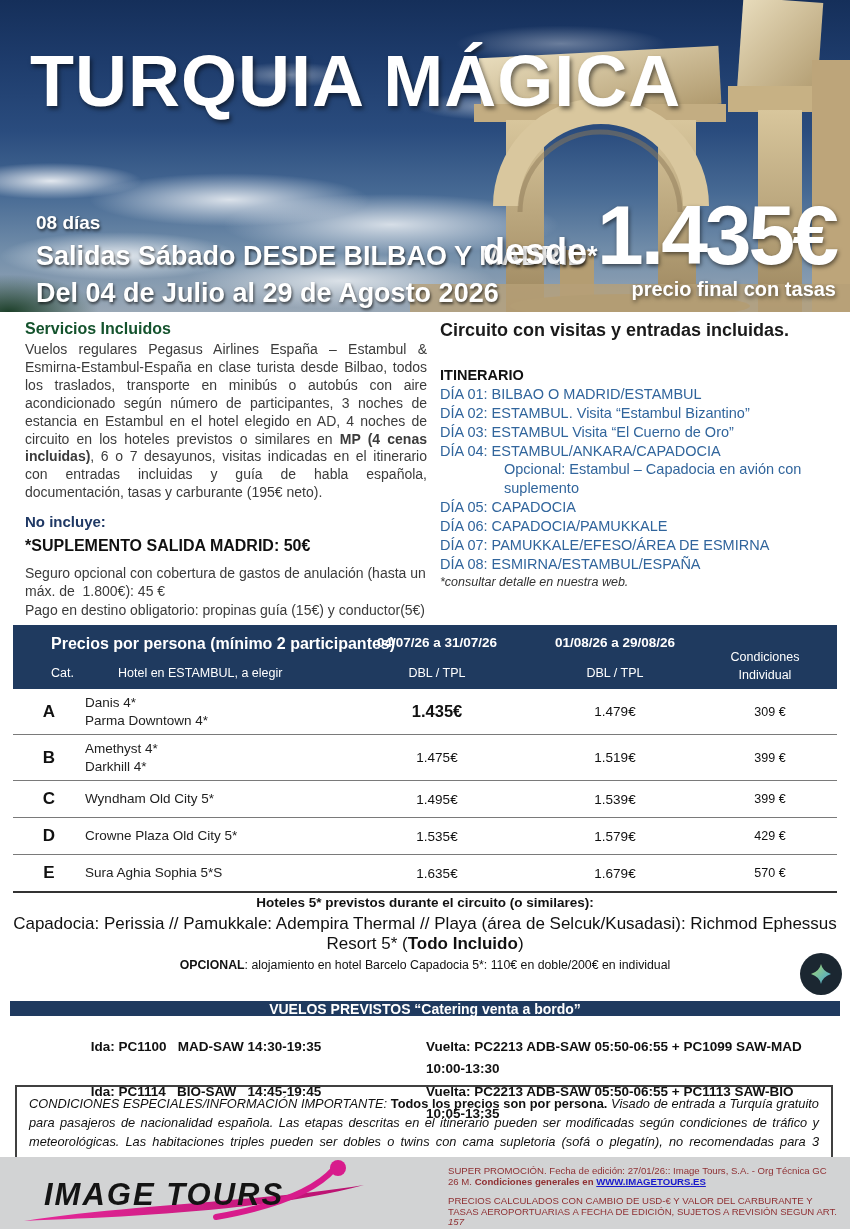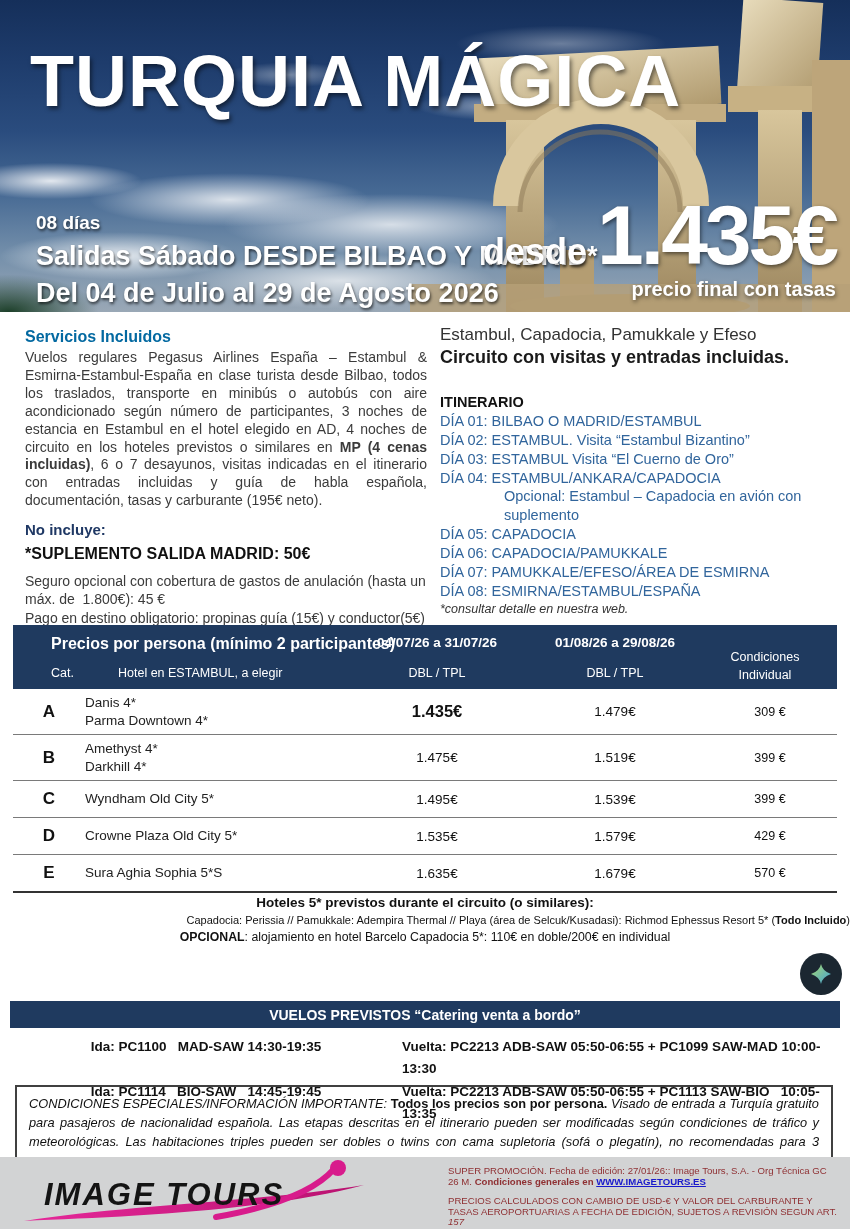--- a/index.html
+++ b/index.html
@@ -29,21 +29,21 @@
   .price-block{position:absolute;right:14px;top:196px;color:#fff;text-align:right;
                text-shadow:1px 2px 4px rgba(0,0,0,.55);}
   .price-line{display:flex;align-items:baseline;justify-content:flex-end;}
   .p-desde{font-size:36px;font-weight:bold;margin-right:10px;}
   .p-big{font-size:84px;font-weight:bold;letter-spacing:-3px;line-height:.95;}
   .p-note{font-size:20px;font-weight:bold;margin-top:2px;}
 
   
   .col-left{position:absolute;left:25px;top:320px;width:402px;}
   .col-right{position:absolute;left:440px;top:320px;width:402px;}
-  .h-services{color:#0369a1;font-weight:bold;font-size:16px;margin:8px 0 3px;}
+  .h-services{color:#14532d;font-weight:bold;font-size:16px;margin:0 0 3px;}
   .services-body{font-size:14px;color:#3b3b3b;text-align:justify;line-height:1.28;margin:0;}
   .h-noincluye{color:#1f3864;font-weight:bold;font-size:15px;margin:11px 0 7px;}
   .sup-madrid{font-weight:bold;font-size:16px;color:#101010;margin:0 0 9px;}
   .small-line{font-size:14px;color:#3b3b3b;line-height:1.3;white-space:pre-wrap;}
   .overview-1{font-size:17px;color:#333;margin:5px 0 2px;}
   .overview-2{font-size:18px;font-weight:bold;color:#1a1a1a;margin:0;}
   .h-itinerario{font-size:14.5px;font-weight:bold;color:#111;margin:26px 0 2px;}
   .day{font-size:14.5px;color:#31659c;line-height:1.3;}
   .day.indent{padding-left:64px;}
   .itin-note{font-size:12.5px;font-style:italic;color:#333;margin-top:2px;}
@@ -64,30 +64,30 @@
   .trow:last-child{border-bottom:2px solid #333;}
   .c-cat{text-align:center;font-weight:bold;font-size:17px;color:#111;}
   .c-hotel{font-size:13.5px;color:#222;line-height:1.3;padding:5px 0;}
   .c-p1,.c-p2{text-align:center;font-size:13.5px;color:#111;}
   .c-p1.hl{font-weight:bold;font-size:16.5px;}
   .c-sup{text-align:center;font-size:12.5px;color:#111;}
 
   
   .notes{position:absolute;left:0;top:895px;width:850px;text-align:center;color:#111;}
   .n1{font-size:13.5px;font-weight:bold;margin-bottom:4px;}
-  .n2{font-size:11px;margin-bottom:4px;text-align:right;}
+  .n2{font-size:17px;margin-bottom:4px;}
   .n3{font-size:12.3px;margin-bottom:3px;}
   .n4{font-size:12.3px;}
   .b{font-weight:bold;}
 
   
-  .fbanner{position:absolute;left:10px;top:1001px;width:830px;height:27px;background:#1f3a5f;color:#fff;
+  .fbanner{position:absolute;left:10px;top:1001px;width:830px;height:15px;background:#1f3a5f;color:#fff;
            display:flex;align-items:center;justify-content:center;font-weight:bold;font-size:14px;}
   .frows{position:absolute;left:10px;top:1036px;width:830px;font-weight:bold;font-size:13.5px;color:#111;}
-  .frow{display:flex;line-height:1.65;}
+  .frow{display:flex;line-height:1.65;gap:24px;}
   .f-ida{width:392px;text-align:center;white-space:pre-wrap;}
   .f-vuelta{flex:1;text-align:left;white-space:pre-wrap;}
 
   
   .cond{position:absolute;left:15px;top:1085px;width:818px;box-sizing:border-box;border:2px solid #404040;
         padding:7px 12px 8px;font-size:12.8px;line-height:1.5;color:#111;text-align:justify;}
   .it{font-style:italic;}
   .cond-final{font-weight:bold;display:block;}
 
   
@@ -153,21 +153,20 @@
   <div class="col-left">
     <div class="h-services">Servicios Incluidos</div>
     <p class="services-body"><span>Vuelos regulares Pegasus Airlines España – Estambul &amp; Esmirna-Estambul-España en clase turista desde Bilbao, todos los traslados, transporte en minibús o autobús con aire acondicionado según número de participantes, 3 noches de estancia en Estambul en el hotel elegido en AD, 4 noches de circuito en los hoteles previstos o similares en </span><span class="b">MP (4 cenas incluidas)</span><span>, 6 o 7  desayunos, visitas indicadas en el itinerario con entradas incluidas y guía de habla española, documentación, tasas y carburante (195€ neto).</span></p>
     <div class="h-noincluye">No incluye:</div>
     <div class="sup-madrid">*SUPLEMENTO SALIDA MADRID: 50€</div>
     <div class="small-line">Seguro opcional con cobertura de gastos de anulación (hasta un máx. de  1.800€): 45 €</div>
     <div class="small-line">Pago en destino obligatorio: propinas guía (15€) y conductor(5€)</div>
   </div>
 
   <div class="col-right">
-    <div class="overview-1">Estambul, Capadocia, Pamukkale y Efeso</div>
     <div class="overview-2">Circuito con visitas y entradas incluidas.</div>
     <div class="h-itinerario">ITINERARIO</div>
     <div id="itinerary-days">
         <div class="day"><span>DÍA 01: BILBAO O MADRID/ESTAMBUL</span></div>
         <div class="day"><span>DÍA 02: ESTAMBUL. Visita “Estambul Bizantino”</span></div>
         <div class="day"><span>DÍA 03: ESTAMBUL Visita “El Cuerno de Oro”</span></div>
         <div class="day"><span>DÍA 04: ESTAMBUL/ANKARA/CAPADOCIA</span></div>
         <div class="day indent"><span>Opcional: Estambul – Capadocia en avión con suplemento</span></div>
         <div class="day"><span>DÍA 05: CAPADOCIA</span></div>
         <div class="day"><span>DÍA 06: CAPADOCIA/PAMUKKALE</span></div>

